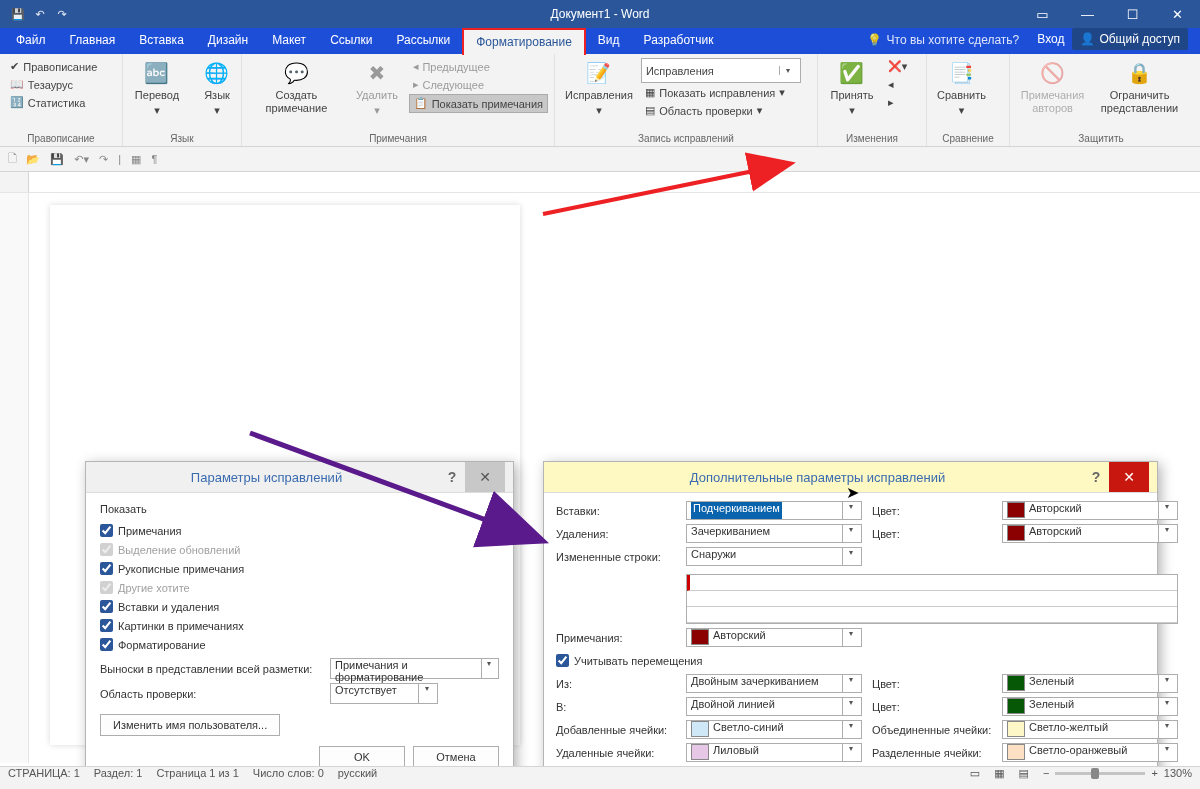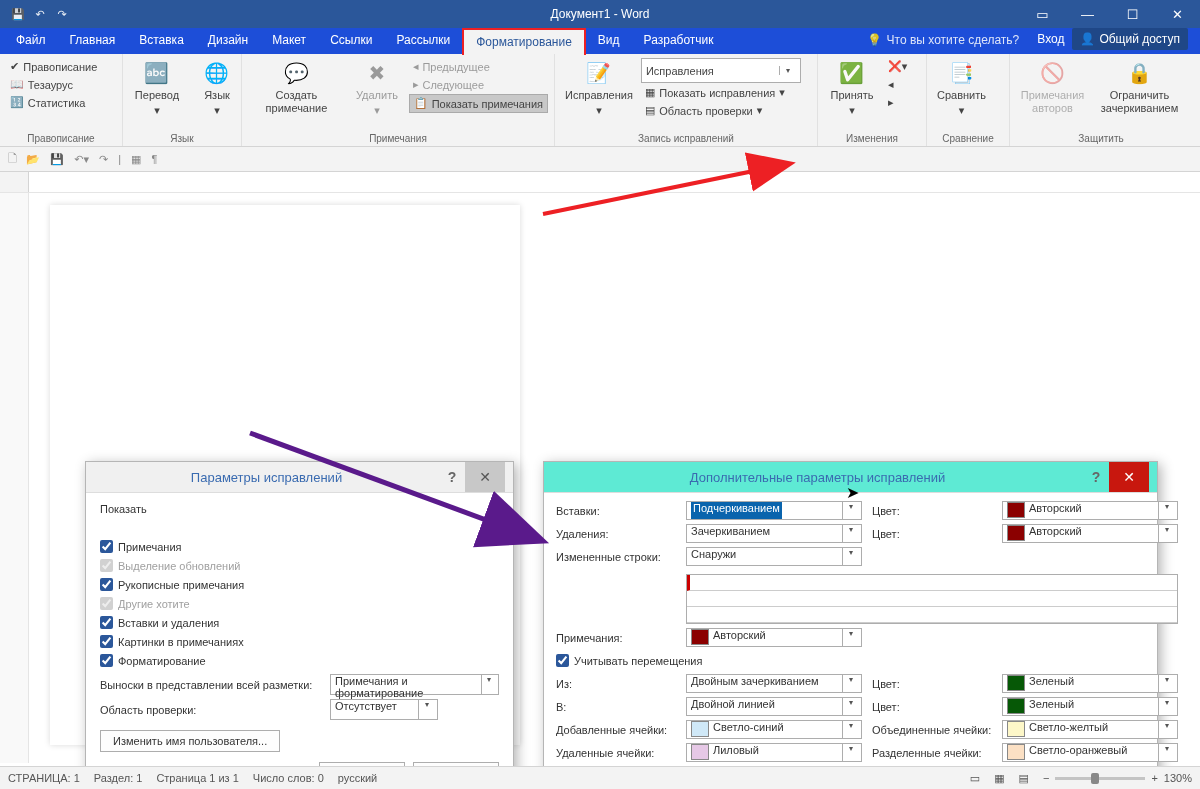--- a/index.html
+++ b/index.html
@@ -27,29 +27,29 @@
 .hl{background:#c8c8c8;border:1px solid #aaa}
 .qat2{background:#f3f3f3;height:24px;border-bottom:1px solid #d4d4d4;display:flex;align-items:center;gap:10px;padding:0 8px;color:#888}
 .ruler-area{display:flex;height:20px;background:#fff;border-bottom:1px solid #e5e5e5}
 .ruler-area .corner{width:28px;background:#f3f3f3;border-right:1px solid #d4d4d4}
 .ruler{flex:1;background:#fff;position:relative;font-size:8px;color:#666;overflow:hidden}
 .docarea{position:relative;background:#fff;height:570px}
 .vruler{position:absolute;left:0;top:0;width:28px;height:100%;background:#f9f9f9;border-right:1px solid #e5e5e5}
 .page{position:absolute;left:50px;top:12px;width:470px;height:540px;background:#fff;box-shadow:0 0 6px rgba(0,0,0,.15)}
 
 .dialog{position:absolute;background:#fff;border:1px solid #b5b5b5;box-shadow:3px 3px 12px rgba(0,0,0,.3);font-size:11px;color:#333}
-.dialog .dtitle{background:#5eead4;height:30px;display:flex;align-items:center;padding:0 8px;border-bottom:1px solid #ddd}
+.dialog .dtitle{background:#fef9c3;height:30px;display:flex;align-items:center;padding:0 8px;border-bottom:1px solid #ddd}
 .dialog .dtitle .t{flex:1;text-align:center;font-size:13px;color:#3a6bb0}
 .dialog .dtitle .help{width:26px;text-align:center;color:#666;font-size:14px;font-weight:bold}
 .dialog .dtitle .close{width:40px;height:30px;display:flex;align-items:center;justify-content:center;color:#fff;font-size:14px}
 #dlg1{left:85px;top:268px;width:427px}
 #dlg1 .dtitle{background:#f0f0f0}
 #dlg1 .dtitle .close{background:#c8c8c8;color:#555}
 #dlg1 .content{padding:10px 14px 12px}
-.group-lbl{margin-bottom:22px}
+.group-lbl{margin-bottom:6px}
 .chkrow{display:flex;flex-wrap:wrap}
 .chk{display:flex;align-items:center;gap:5px;padding:3px 0;width:200px}
 .chk input{accent-color:#2b579a;width:13px;height:13px;margin:0}
 .chk.dis{color:#a0a0a0}
 .frow{display:flex;align-items:center;margin:4px 0}
 .frow label{width:230px}
 .dd,.dd2{border:1px solid #adadad;background:#fff;height:19px;display:flex;padding:0 2px 0 4px;font-size:11px}
 .dd .ar,.dd2 .ar{margin-left:auto;border-left:1px solid #adadad;width:16px;text-align:center;font-size:8px;color:#555}
 .btnrow{display:flex;gap:8px;margin-top:10px}
 .btn{border:1px solid #adadad;background:#fdfdfd;padding:4px 12px;min-width:60px;text-align:center}
@@ -60,21 +60,21 @@
 #dlg2 .content{padding:8px 12px 10px}
 .grid2{display:grid;grid-template-columns:120px 176px 120px 176px;gap:4px 10px;align-items:center}
 .grid2 .full{grid-column:1/5}
 .grid2 .span3{grid-column:2/5}
 .swatch{width:16px;height:14px;border:1px solid #888;display:inline-block;margin-right:4px;vertical-align:middle}
 .dd2{width:100%;box-sizing:border-box}
 .sel{background:#0a64ad;color:#fff;padding:0 2px}
 .preview-box{border:1px solid #adadad;height:48px;background:#fff;display:flex;flex-direction:column}
 .preview-box div{flex:1;border-bottom:1px solid #ccc}
 .preview-box div:first-child{border-left:3px solid #c00}
-.statusbar{position:absolute;bottom:0;left:0;right:0;height:22px;background:#f3f3f3;border-top:1px solid #d4d4d4;display:flex;align-items:center;font-size:11px;color:#555;padding:0 8px;gap:14px}
+.statusbar{position:absolute;bottom:0;left:0;right:0;height:22px;background:#f3f3f3;border-top:1px solid #d4d4d4;display:flex;align-items:flex-start;font-size:11px;color:#555;padding:0 8px;gap:14px}
 .statusbar .sp{flex:1}
 .zoom{display:flex;align-items:center;gap:6px}
 .slider{width:90px;height:3px;background:#c4c4c4;position:relative}
 .slider .th{position:absolute;left:40%;top:-4px;width:8px;height:11px;background:#888;border-radius:2px}
 
 .arrow{position:absolute;pointer-events:none}
 .arrow svg{overflow:visible}
 .cursor{position:absolute;left:846px;top:290px;font-size:16px;color:#000;pointer-events:none}
 </style>
 </head>
@@ -203,21 +203,21 @@
     <div class="lbl">Сравнение</div>
   </div>
   <div class="rg" style="width:170px;border-right:none">
     <div class="body">
       <div class="vbtn" style="opacity:.4">
           <span class="ic">🚫</span>
           <span>Примечания авторов</span>
         </div>
       <div class="vbtn">
           <span class="ic">🔒</span>
-          <span>Ограничить зачеркиванием</span>
+          <span>Ограничить представлении</span>
         </div>
     </div>
     <div class="lbl">Защитить</div>
   </div>
 </div>
 
 <div class="qat2">
   <span>🗋</span>
   <span>📂</span>
   <span>💾</span>

